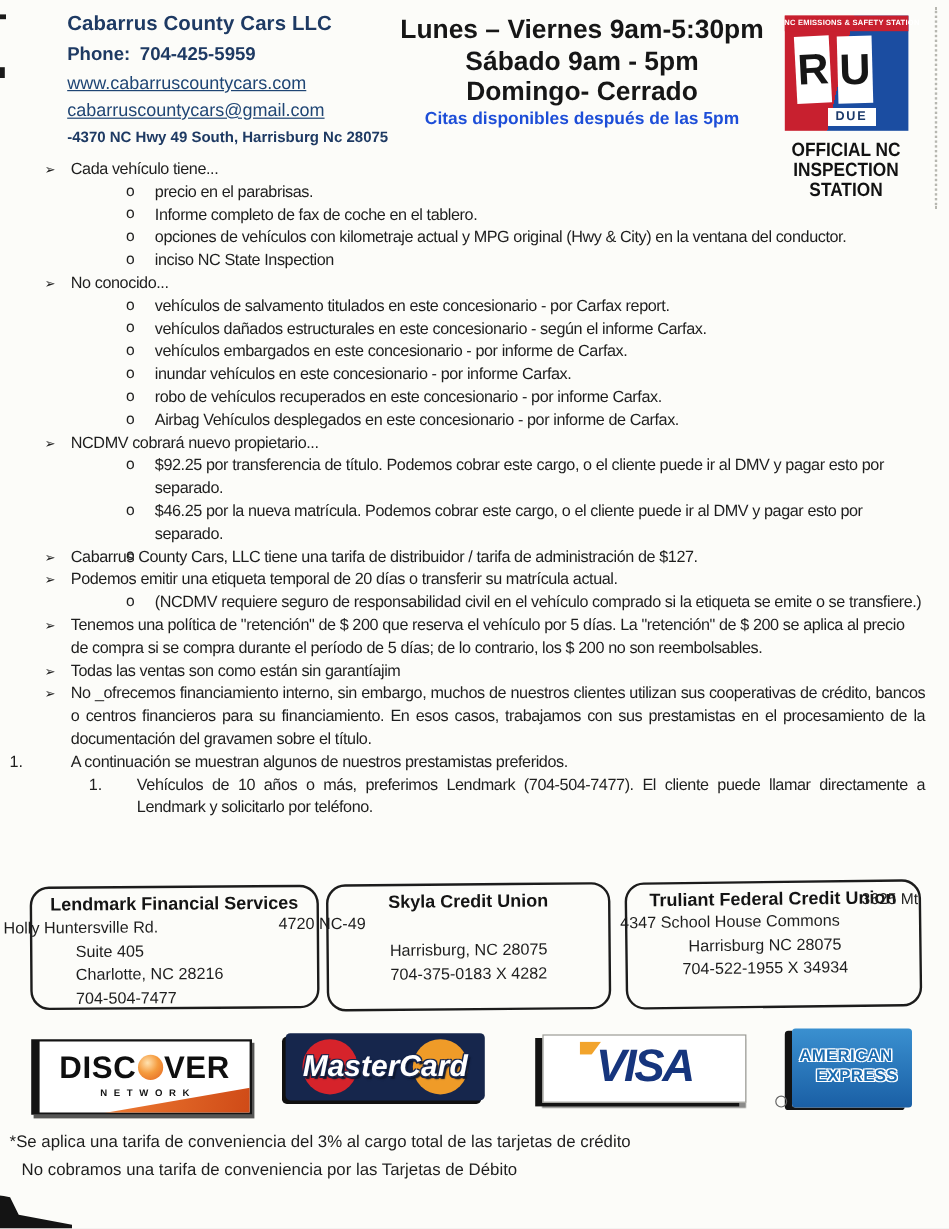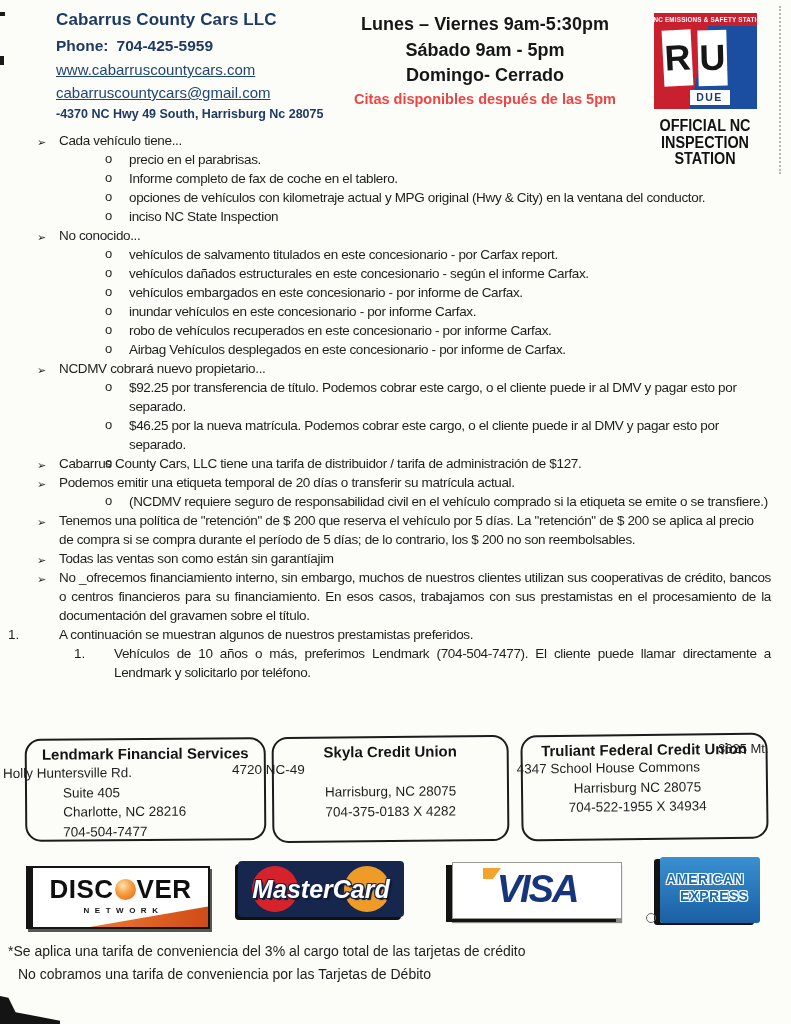--- a/index.html
+++ b/index.html
@@ -8,22 +8,22 @@
 
   
   .company{position:absolute;left:56px;top:10px;}
   .company-name{font-size:17px;font-weight:bold;color:#1e3a63;letter-spacing:.1px;}
   .company-phone{font-size:15.5px;font-weight:bold;color:#1e3a63;margin-top:7px;}
   .company-phone .num{margin-left:8px;margin-top:28px;}
   .company-link{display:block;font-size:15px;color:#1f4574;text-decoration:underline;margin-top:6px;width:max-content;}
   .company-addr{font-size:12.5px;font-weight:bold;color:#1e3a63;margin-top:6px;}
 
   .hours{position:absolute;left:318px;top:12px;width:334px;text-align:center;}
-  .hours-line{font-size:18px;font-weight:bold;color:#161616;line-height:25.5px;}
-  .hours-note{font-size:14.5px;font-weight:bold;color:#ef4444;margin-top:2px;}
+  .hours-line{font-size:22px;font-weight:bold;color:#161616;line-height:25.5px;}
+  .hours-note{font-size:14.5px;font-weight:bold;color:#1d4ed8;margin-top:2px;}
 
   .inspection{position:absolute;left:645px;top:13px;width:120px;}
   .ru-logo{position:relative;width:103px;height:96px;margin:0 auto;
            background:linear-gradient(103deg,#c8202f 46%,#1b4da1 46%);}
   .ru-banner{position:absolute;top:0;left:0;right:0;height:13px;background:#c8202f;color:#fff;
              font-size:6.3px;font-weight:bold;line-height:13px;text-align:center;letter-spacing:.2px;white-space:nowrap;}
   .ru-letter{position:absolute;top:17px;width:29px;height:56px;background:#fff;color:#161616;
              display:flex;align-items:center;justify-content:center;font-size:36px;font-weight:900;}
   .ru-letter.r{left:9px;transform:rotate(-3deg);}
   .ru-letter.u{left:44px;transform:rotate(-1.5deg);}

